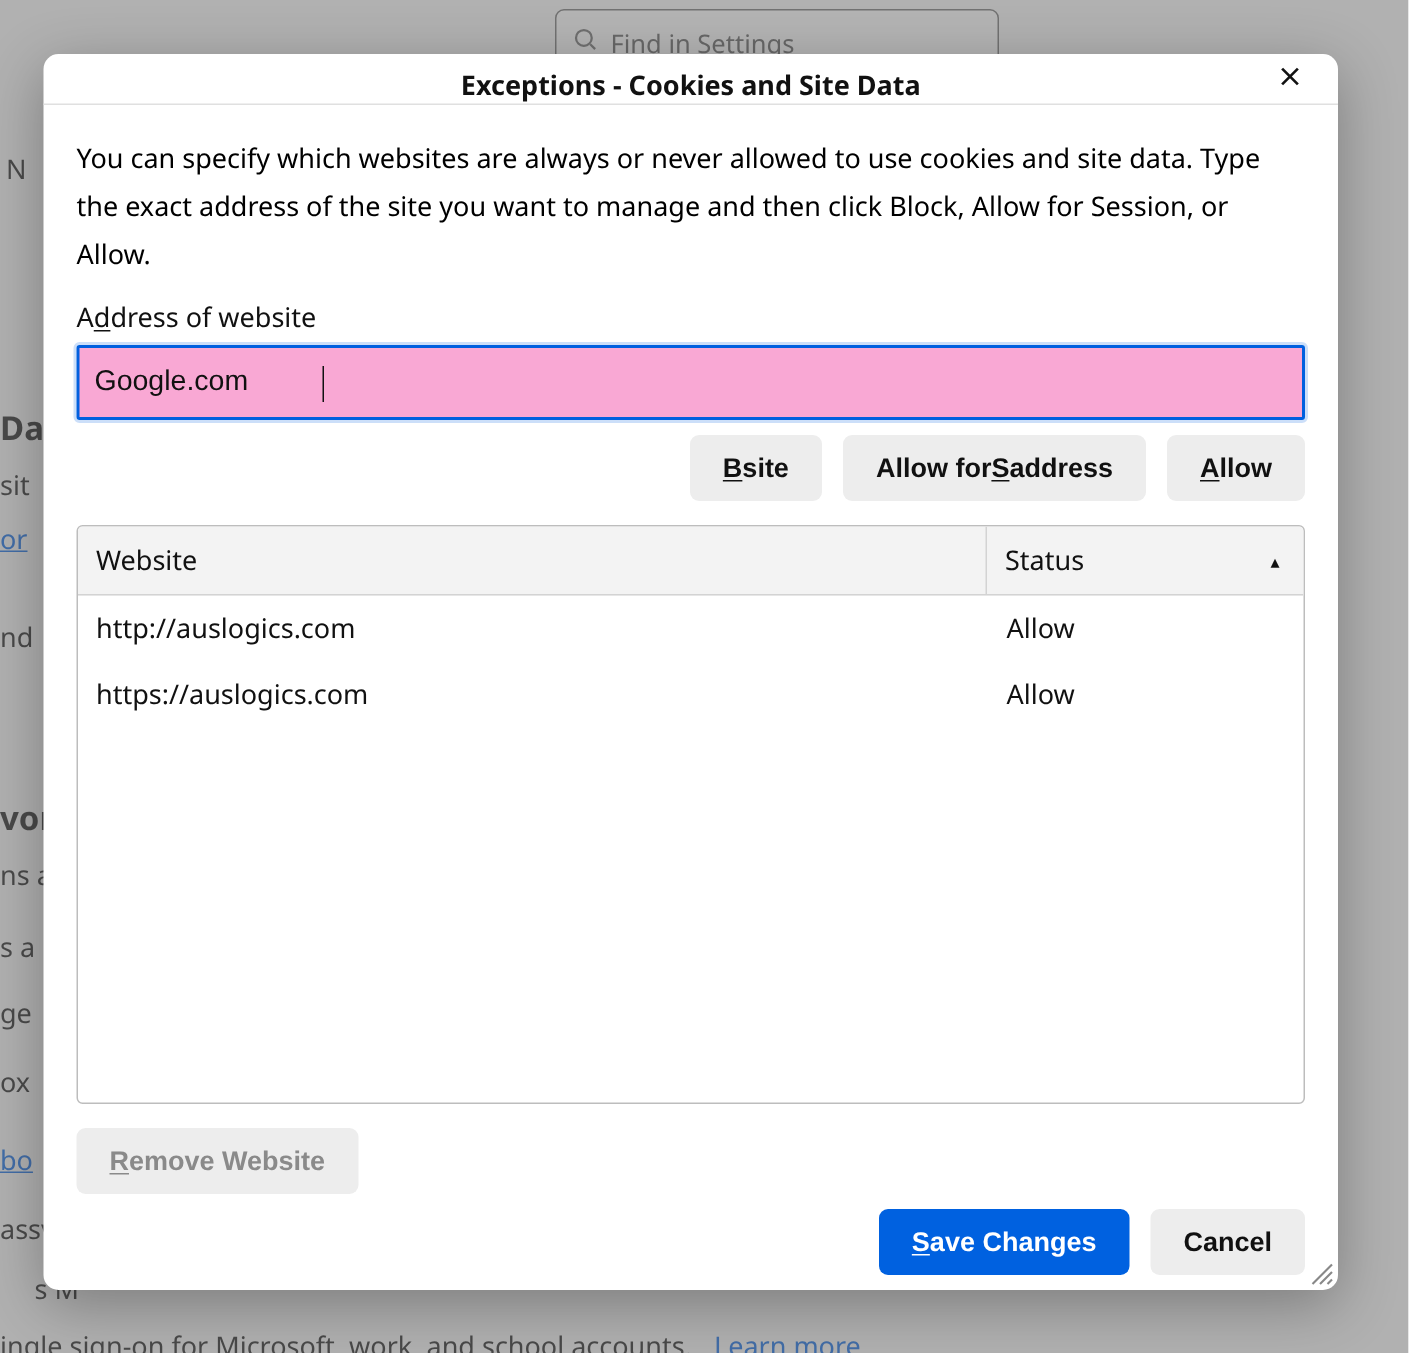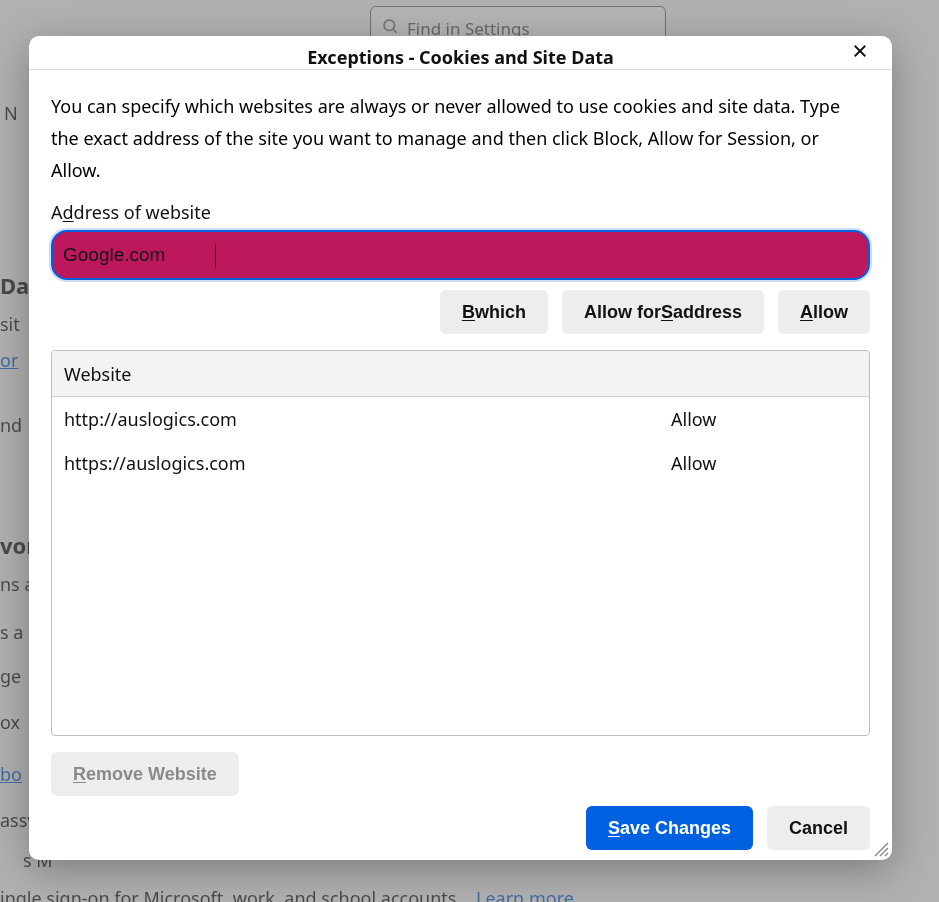--- a/index.html
+++ b/index.html
@@ -34,21 +34,21 @@
     cursor:pointer; border:none; background:transparent;
   }
   .close-btn svg { width:18px; height:18px; }
 
   .dialog-body { flex:1; padding: 20px 22px 0 22px; display:flex; flex-direction:column; }
   .description { font-size:18px; line-height:1.78; color:#000000; margin:0 0 14px 0; }
   .field-label { font-size:18px; color:#111; margin-bottom:6px; }
   .addr-input {
     width:100%; height:50px; padding:8px 10px;
     border:2px solid #0060df; outline:2px solid #0060df33;
-    border-radius:16px; font-size:19px; color:#111; background:#be185d;
+    border-radius:2px; font-size:19px; color:#111; background:#f9a8d4;
   }
   .addr-input-wrap { position:relative; }
   .caret { position:absolute; top:14px; height:24px; width:0; border-left:1px solid #111; left:164px; }
 
   .btn-row { display:flex; gap:14px; justify-content:flex-end; margin-top:10px; margin-bottom:16px; }
   .btn {
     height:44px; padding:0 22px; border:none; border-radius:6px;
     background:#ededed; color:#111; font-size:18px; font-weight:600; cursor:pointer;
     display:inline-flex; align-items:center; justify-content:center;
   }
@@ -132,38 +132,42 @@
 
     <div class="addr-input-wrap">
       <input class="addr-input" type="text" spellcheck="false" value="Google.com" style="">
       <span class="caret"></span>
     </div>
 
     <div class="btn-row">
       <button class="btn">
         <span></span>
           <span class="underline-char">B</span>
-          <span>which</span>
+          <span>site</span>
       </button>
       <button class="btn">
         <span>Allow for </span>
           <span class="underline-char">S</span>
           <span>address</span>
       </button>
       <button class="btn">
         <span></span>
           <span class="underline-char">A</span>
           <span>llow</span>
       </button>
     </div>
 
     <div class="table-box">
       <div class="thead">
         <div class="th th-website">
           <span>Website</span>
+        </div>
+        <div class="th th-status">
+          <span>Status</span>
+          <span class="sort-arrow">▴</span>
         </div>
       </div>
       <div class="tbody" id="table-body">
           <div class="trow">
             <div class="td td-website">http://auslogics.com</div>
             <div class="td td-status">Allow</div>
           </div>
           <div class="trow">
             <div class="td td-website">https://auslogics.com</div>
             <div class="td td-status">Allow</div>

